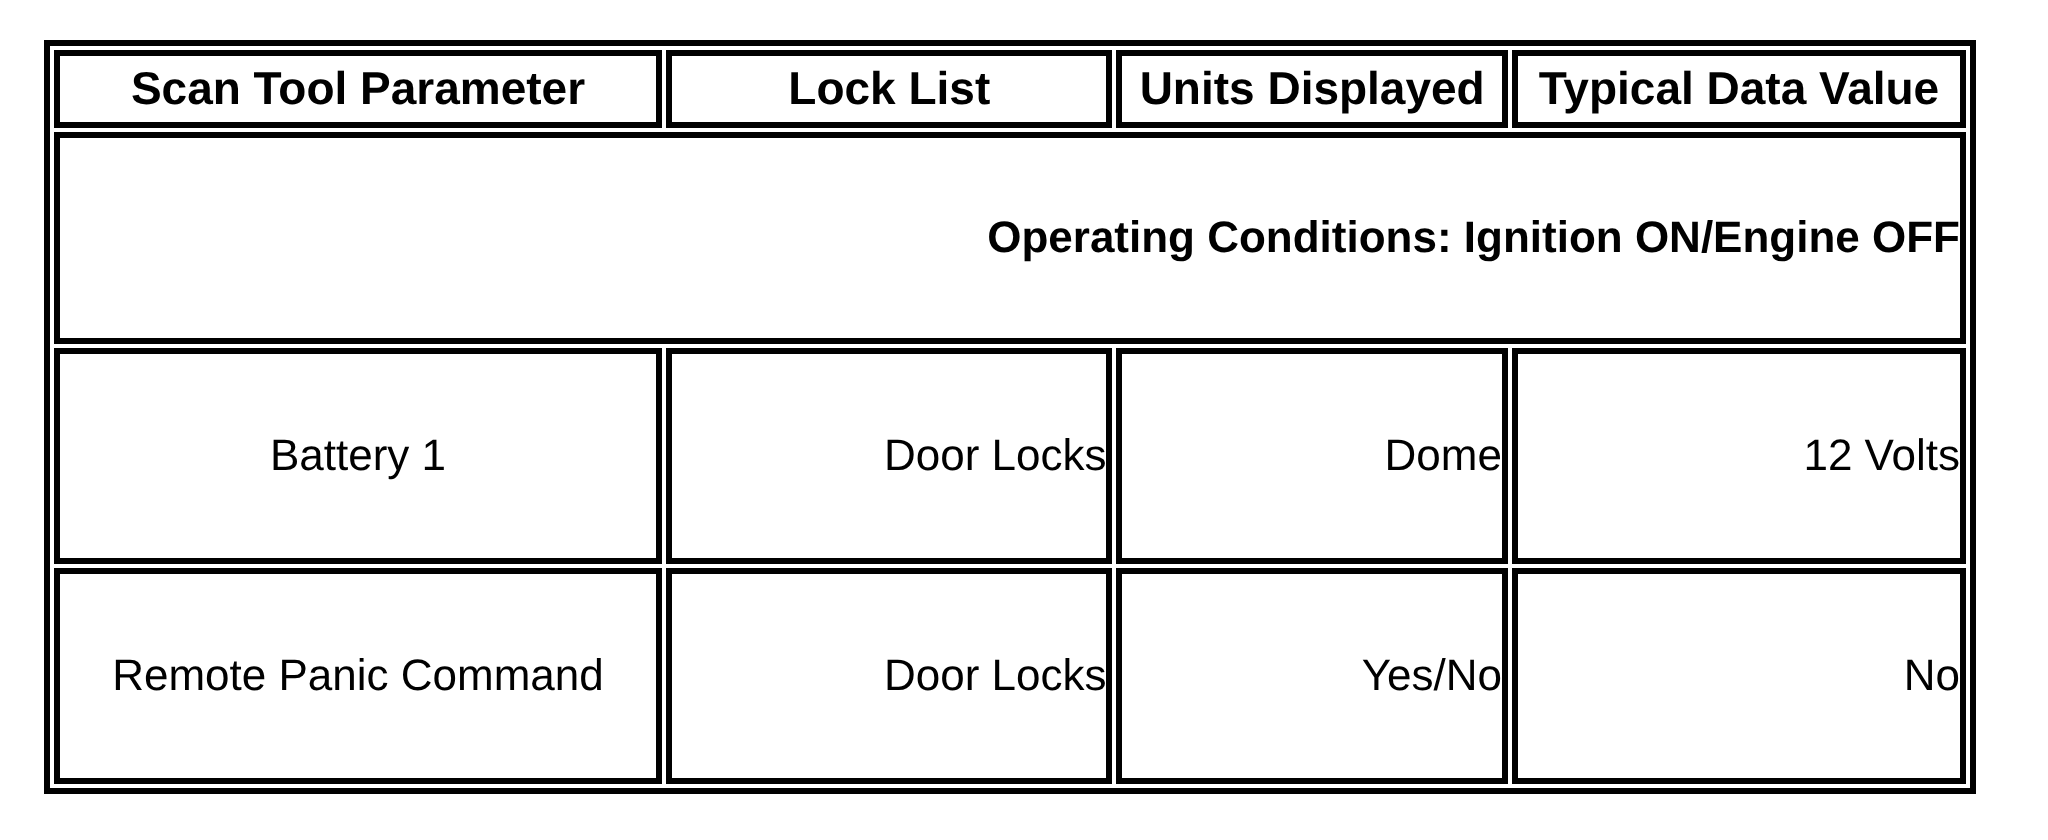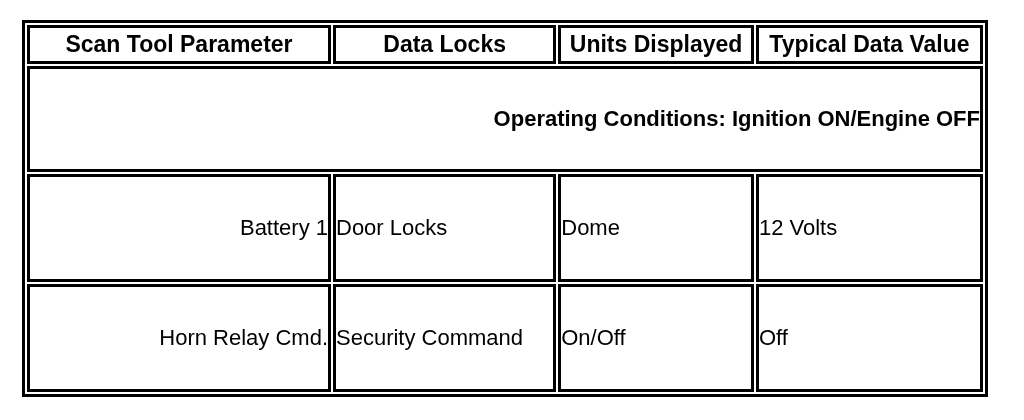--- a/index.html
+++ b/index.html
@@ -49,59 +49,59 @@
     font-size: 23px;
     text-align: center;
   }
   td.section-cell {
     font-weight: bold;
     font-size: 23px;
     text-align: right;
     padding-left: 7px;
   }
   td.param-cell {
-    text-align: right;
+    text-align: center;
     padding-left: 7px;
   }
   td.center-cell {
-    text-align: left;
+    text-align: right;
   }
 </style>
 </head>
 <body style="--border-color: #000000; --bg-color: #ffffff; --text-color: #000000;">
 
 <div class="table-wrap">
   <table class="scan-table">
     <colgroup>
       <col style="width:32.0%">
       <col style="width:23.5%">
       <col style="width:20.6%">
       <col style="width:23.9%">
     </colgroup>
     <thead>
       <tr>
         <th>Scan Tool Parameter</th>
-        <th>Data Locks</th>
+        <th>Lock List</th>
         <th>Units Displayed</th>
         <th>Typical Data Value</th>
       </tr>
     </thead>
     <tbody>
       <tr>
         <td class="section-cell" colspan="4">Operating Conditions: Ignition ON/Engine OFF</td>
       </tr>
     </tbody>
     <tbody id="body-rows">
         <tr>
           <td class="param-cell">Battery 1</td>
           <td class="center-cell">Door Locks</td>
           <td class="center-cell">Dome</td>
           <td class="center-cell">12 Volts</td>
         </tr>
         <tr>
-          <td class="param-cell">Horn Relay Cmd.</td>
-          <td class="center-cell">Security Command</td>
-          <td class="center-cell">On/Off</td>
-          <td class="center-cell">Off</td>
+          <td class="param-cell">Remote Panic Command</td>
+          <td class="center-cell">Door Locks</td>
+          <td class="center-cell">Yes/No</td>
+          <td class="center-cell">No</td>
         </tr>
       </tbody>
   </table>
 </div>
 
 </body></html>

